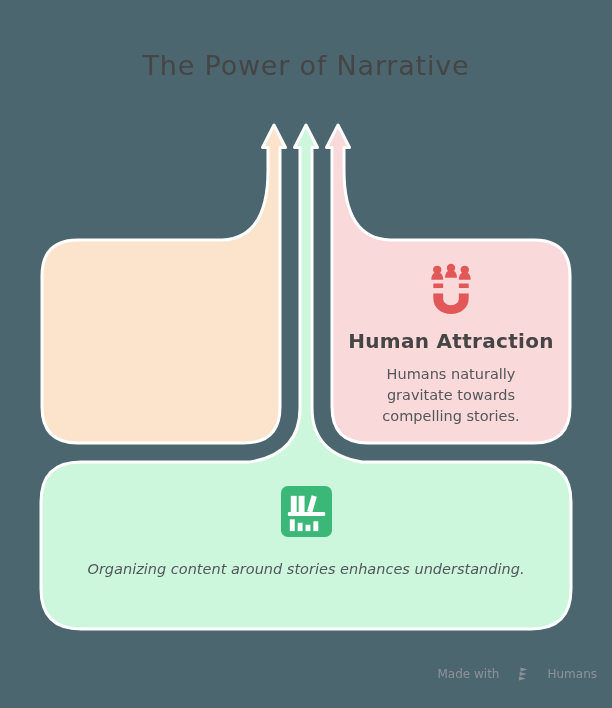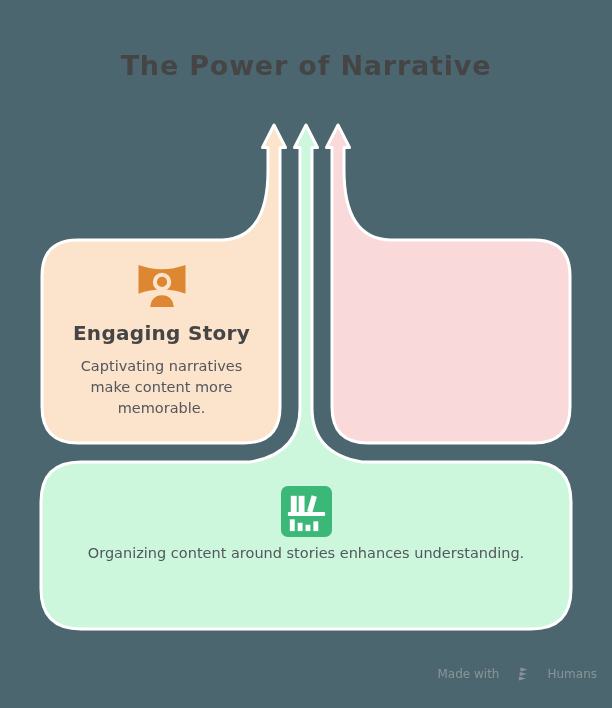--- a/index.html
+++ b/index.html
@@ -2,41 +2,41 @@
 <html><head>
 <meta charset="utf-8">
 <style>
   html,body{margin:0;padding:0;background:#4C6670;}
   .stage{
     position:relative;width:612px;height:708px;background:#4C6670;
     font-family:"DejaVu Sans","Liberation Sans",sans-serif;overflow:hidden;
   }
   .main-title{
     position:absolute;top:50px;left:0;width:612px;text-align:center;
-    font-size:27px;font-weight:bold;letter-spacing:0.8px;color:#454545;
+    font-size:27px;font-weight:normal;letter-spacing:0.8px;color:#454545;
   }
   .diagram-svg{position:absolute;left:0;top:0;}
   .card-content{
     position:absolute;display:flex;flex-direction:column;align-items:center;
     text-align:center;pointer-events:none;
   }
   .card-content.left{left:42px;top:240px;width:239px;}
   .card-content.right{left:332px;top:240px;width:238px;}
   .card-content.bottom{left:41px;top:462px;width:530px;}
   .card-icon{margin-top:22px;}
   .card-content.bottom .card-icon{margin-top:24px;}
   .card-title{
     margin-top:12px;font-size:20px;font-weight:600;color:#454545;letter-spacing:0.3px;
   }
   .card-body{
     margin-top:11px;font-size:14.5px;line-height:1.45;color:#53575B;
   }
   .card-content.left .card-body{width:192px;}
   .card-content.right .card-body{width:176px;}
-  .card-content.bottom .card-body{width:480px;margin-top:6px;}
+  .card-content.bottom .card-body{width:480px;margin-top:22px;font-style:italic;}
   .watermark{
     position:absolute;top:667px;right:15px;display:flex;align-items:center;gap:18px;
     color:#8B9399;font-size:12px;
   }
   .watermark .napkin-logo{display:block;}
 </style>
 </head>
 <body>
 
 <div class="stage">
@@ -49,30 +49,39 @@
          L 42,276 Q 42,240 78,240 L 222,240 C 252,239 268,216 268,170 L 268,147.5 L 262.5,147.5 Z" fill="#FCE3CB" stroke="#FFFFFF" stroke-width="3" stroke-linejoin="round"></path>
 
     <path d="M 338,125 L 326.5,147.5 L 332,147.5 L 332,407 Q 332,443 368,443 L 534,443 Q 570,443 570,407
          L 570,276 Q 570,240 534,240 L 390,240 C 360,239 344,216 344,170 L 344,147.5 L 349.5,147.5 Z" fill="#FAD9DA" stroke="#FFFFFF" stroke-width="3" stroke-linejoin="round"></path>
 
     <path d="M 306,125 L 317.5,147.5 L 312,147.5 L 312,408 C 312,436 326,456 362,462 L 531,462
          Q 571,462 571,502 L 571,589 Q 571,629 531,629 L 81,629 Q 41,629 41,589 L 41,502
          Q 41,462 81,462 L 250,462 C 286,456 300,436 300,408 L 300,147.5 L 294.5,147.5 Z" fill="#CDF7DD" stroke="#FFFFFF" stroke-width="3" stroke-linejoin="round"></path>
   </svg>
 
-  <div class="card-content left">
-    <svg class="card-icon" width="50" height="47" viewBox="0 0 48 46">
-      <path d="M1,3 C16,8.5 32,8.5 47,3 L47,31 C32,25.5 16,25.5 1,31 Z" fill="#DD8732"></path>
-      <circle cx="24" cy="19.5" r="7" fill="#DD8732" stroke="#FCE3CB" stroke-width="4"></circle>
-      <path d="M10.5,46 C10.5,36 16,30.5 24,30.5 C32,30.5 37.5,36 37.5,46 Z" fill="#DD8732" stroke="#FCE3CB" stroke-width="4"></path>
+
+  <div class="card-content right">
+    <svg class="card-icon" width="48" height="55" viewBox="0 0 48 56">
+
+      <circle cx="10" cy="8" r="4.3" fill="#E25858"></circle>
+      <path d="M4,18 C4,12.5 6.5,10.5 10,10.5 C13.5,10.5 16,12.5 16,18 Z" fill="#E25858"></path>
+      <circle cx="24" cy="6" r="4.3" fill="#E25858"></circle>
+      <path d="M18,16 C18,10.5 20.5,8.5 24,8.5 C27.5,8.5 30,10.5 30,16 Z" fill="#E25858"></path>
+      <circle cx="38" cy="8" r="4.3" fill="#E25858"></circle>
+      <path d="M32,18 C32,12.5 34.5,10.5 38,10.5 C41.5,10.5 44,12.5 44,18 Z" fill="#E25858"></path>
+
+      <path d="M6,22 L6,37 C6,46.5 13.5,53 24,53 C34.5,53 42,46.5 42,37 L42,22 L32,22 L32,37
+               C32,41.5 28.8,44 24,44 C19.2,44 16,41.5 16,37 L16,22 Z" fill="#E25858"></path>
+      <rect x="4.5" y="26.5" width="13" height="5.5" fill="#FAD9DA"></rect>
+      <rect x="30.5" y="26.5" width="13" height="5.5" fill="#FAD9DA"></rect>
     </svg>
-    <div class="card-title">Engaging Story</div>
-    <div class="card-body">Captivating narratives make content more memorable.</div>
+    <div class="card-title">Human Attraction</div>
+    <div class="card-body">Humans naturally gravitate towards compelling stories.</div>
   </div>
-
 
   <div class="card-content bottom">
     <svg class="card-icon" width="51" height="51" viewBox="0 0 52 52">
       <rect x="0" y="0" width="52" height="52" rx="7" fill="#3BB877"></rect>
       <rect x="7" y="26.5" width="38" height="4" rx="1" fill="#FFFFFF"></rect>
       <rect x="10" y="10" width="6" height="16.5" fill="#FFFFFF"></rect>
       <rect x="18" y="10" width="6" height="16.5" fill="#FFFFFF"></rect>
       <rect x="26.5" y="9.5" width="5.5" height="17" fill="#FFFFFF" transform="rotate(16 29 26.5)"></rect>
       <rect x="9" y="34" width="5" height="12" fill="#FFFFFF"></rect>
       <rect x="17" y="37.5" width="5" height="8.5" fill="#FFFFFF"></rect>

